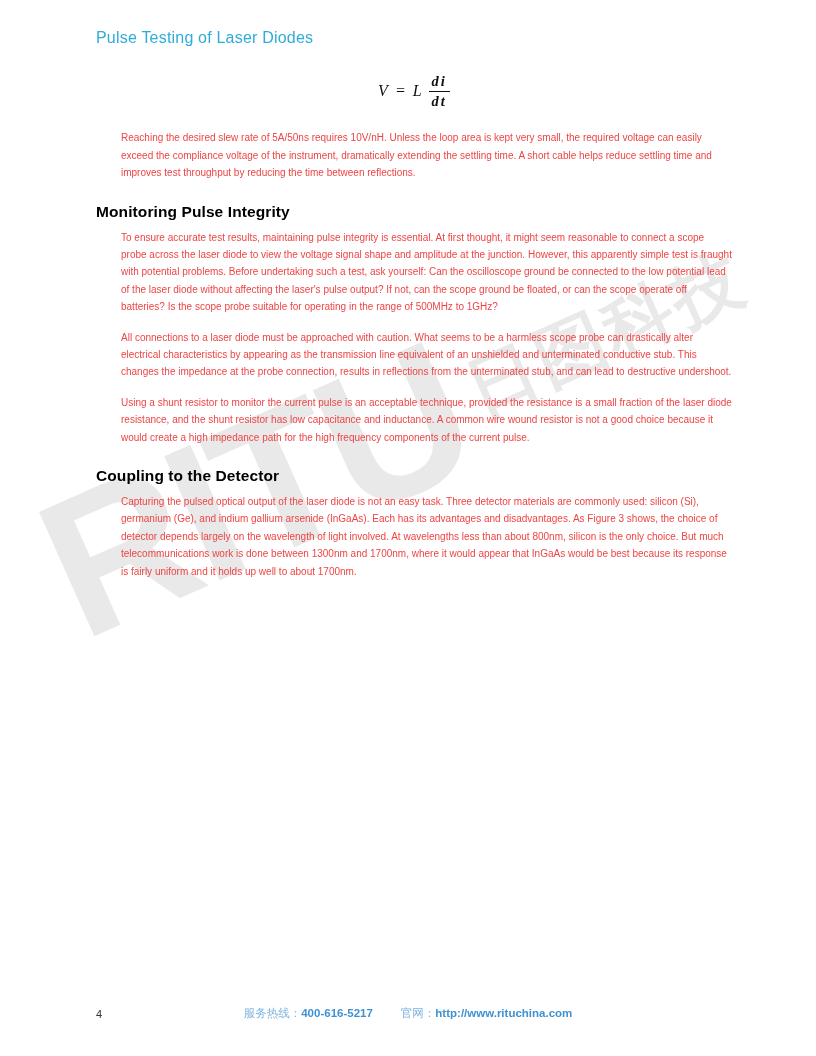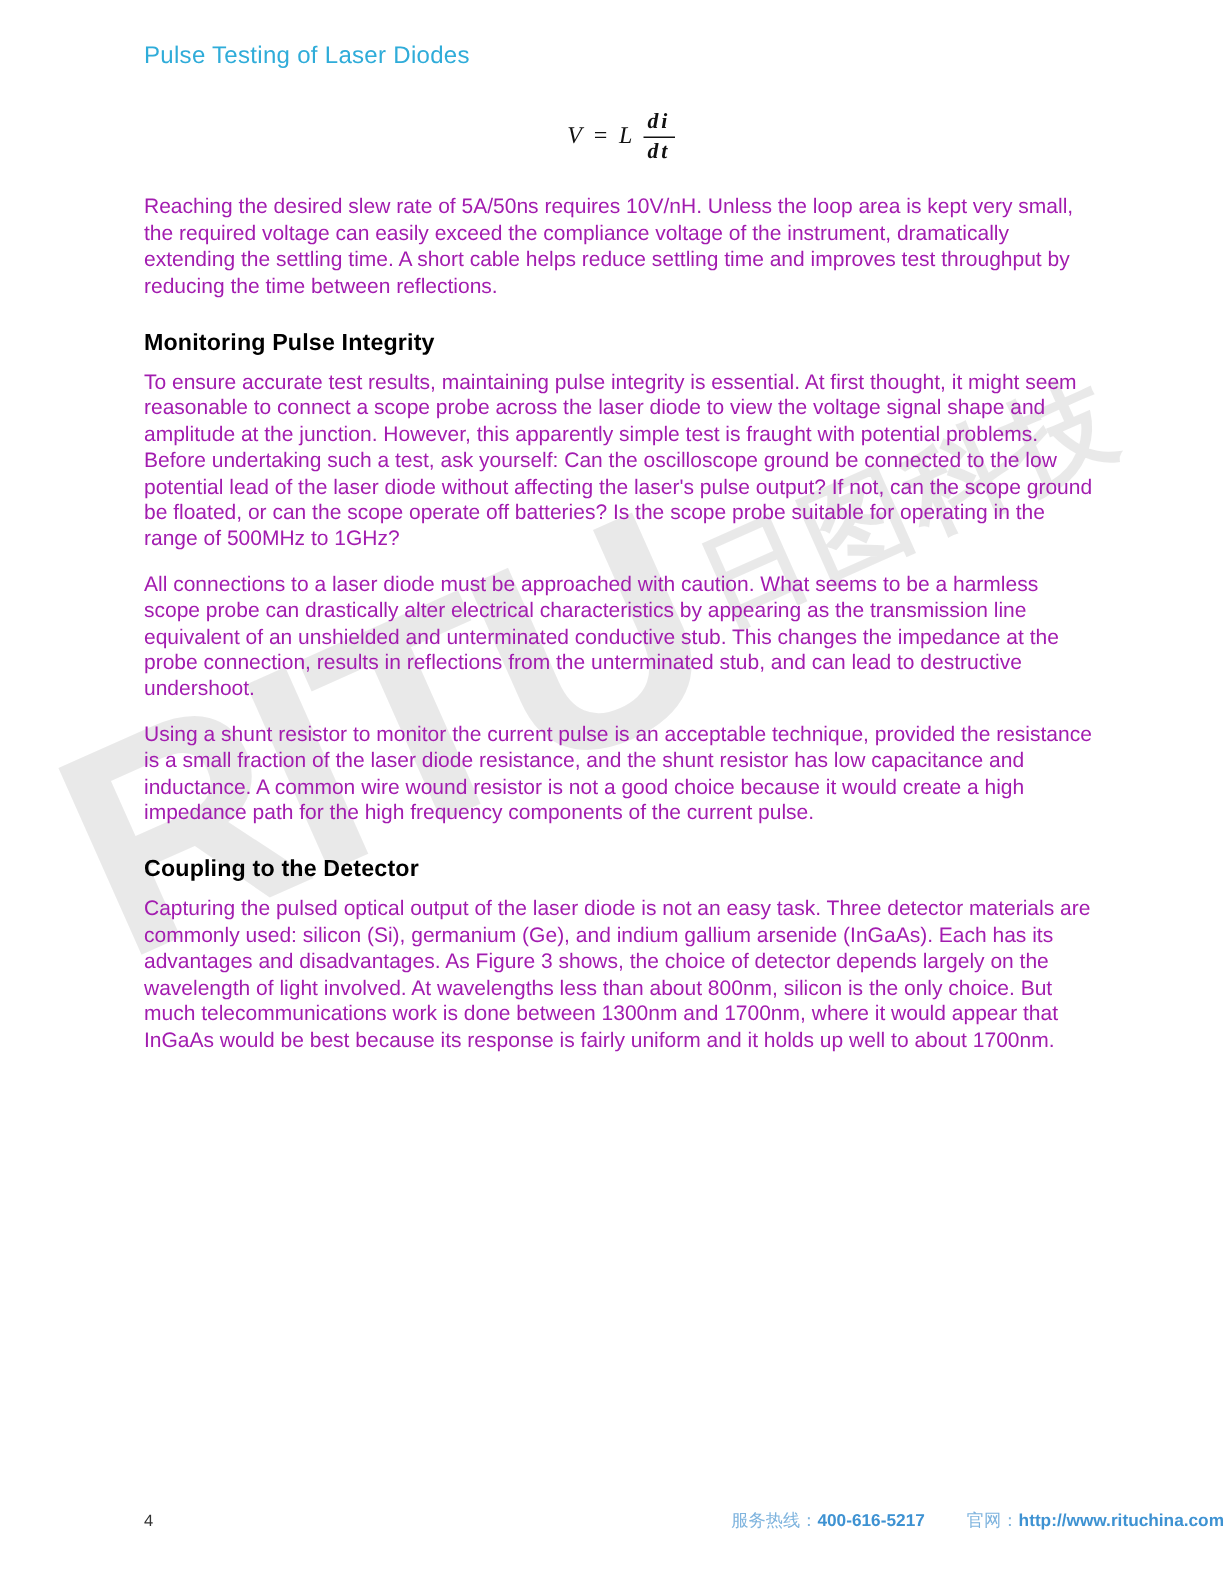--- a/index.html
+++ b/index.html
@@ -85,24 +85,25 @@
     font-weight: bold;
   }
   .frac .num {
     border-bottom: 1px solid #111;
     padding: 0 3px 1px 3px;
     letter-spacing: 2px;
   }
   .frac .den { padding-top: 1px; letter-spacing: 2px; }
 
   .para {
-    font-size: 14px;
+    font-size: 10px;
     line-height: 17.4px;
     margin-bottom: 13px;
-    color: #a21caf;
+    color: #ef4444;
+    margin-left: 25px;
   }
   .section-heading {
     font-size: 15.5px;
     font-weight: 700;
     color: #000;
     margin-top: 21px;
     margin-bottom: 8px;
     letter-spacing: 0.1px;
   }
 
@@ -118,21 +119,21 @@
     position: absolute;
     left: 96px;
     top: 2px;
     font-size: 11px;
     color: #333;
   }
   .footer-contact {
     position: absolute;
     left: 0; right: 0;
     top: 0;
-    text-align: right;
+    text-align: center;
     font-size: 11.5px;
   }
   .footer-label { color: #7fb4de; font-weight: 400; }
   .footer-value { color: #3e92d2; font-weight: 700; }
   .footer-gap { display: inline-block; width: 28px; }
 </style>
 </head>
 <body>
 
 <div class="page">

